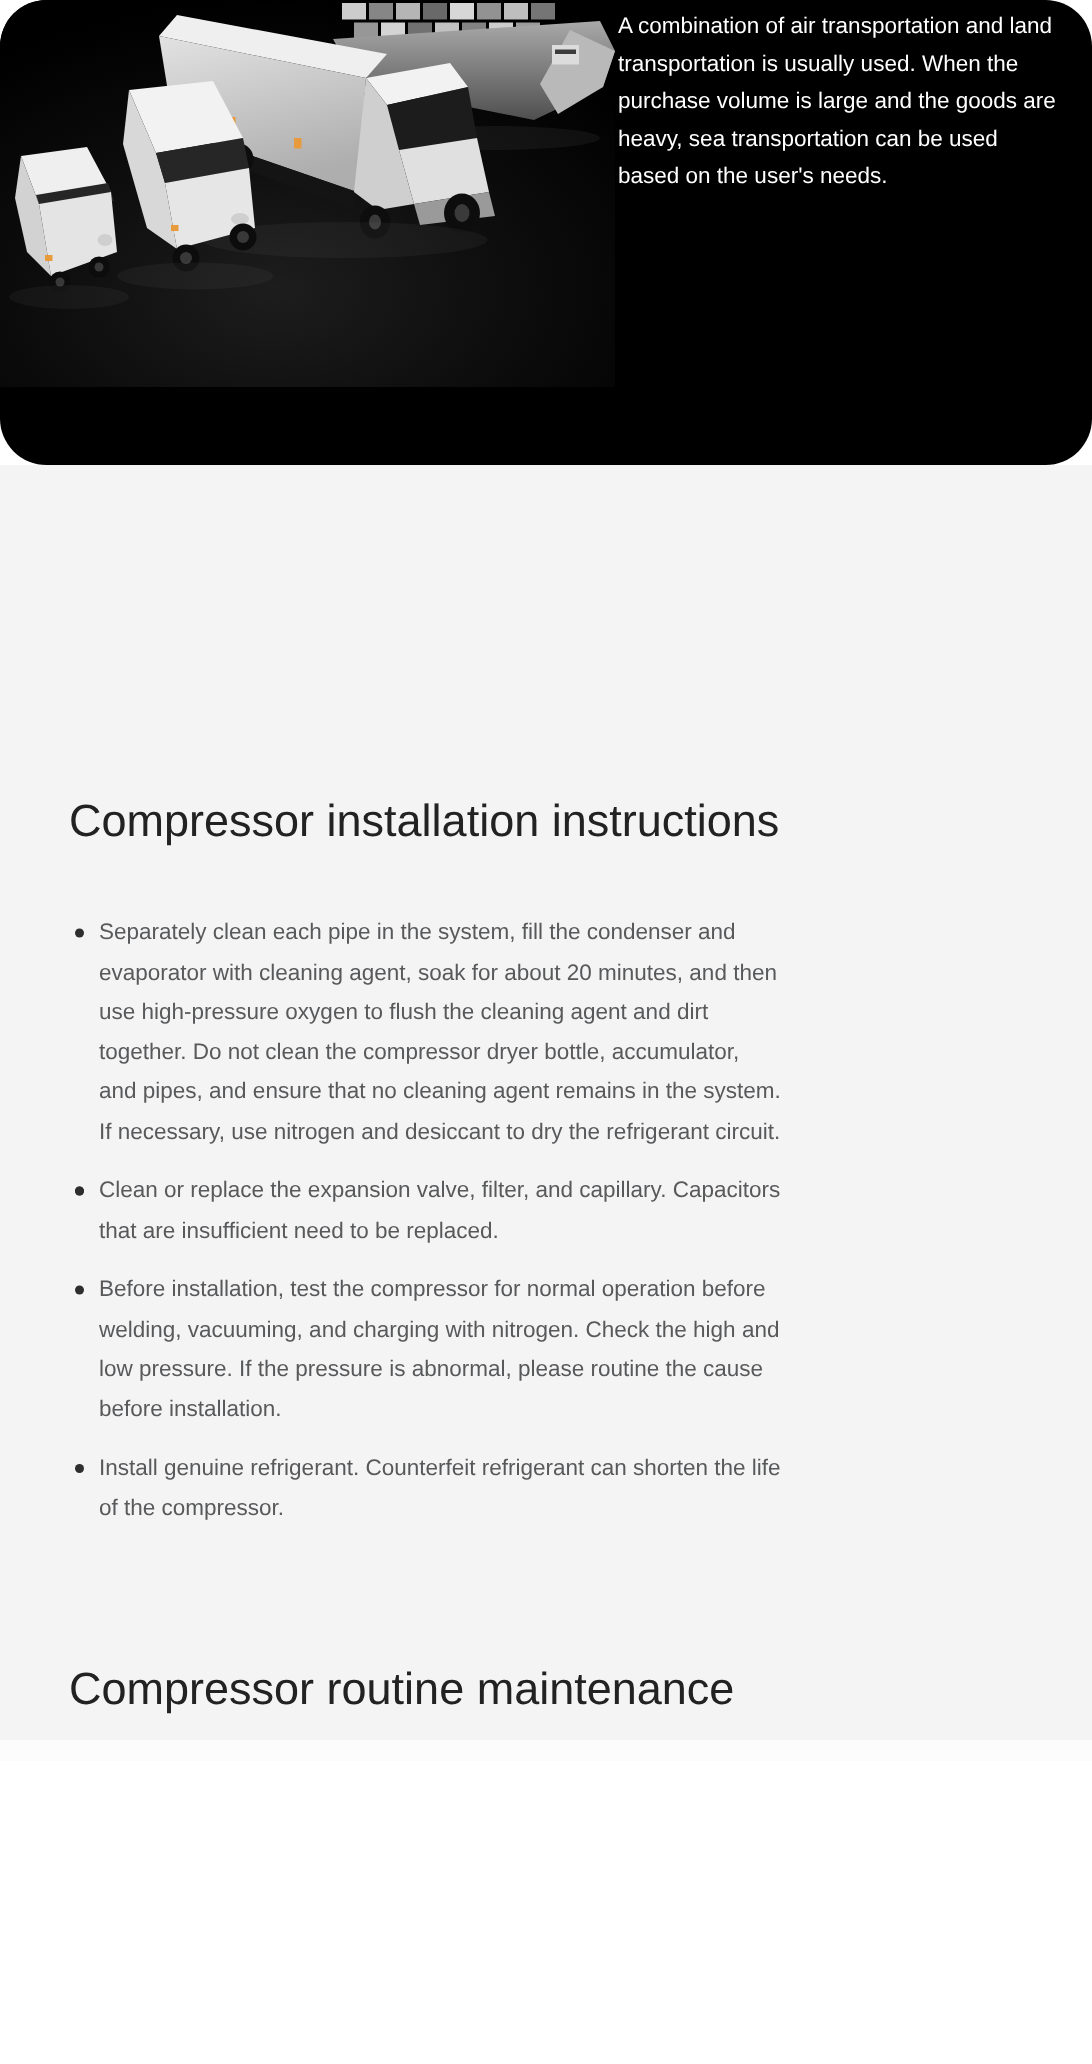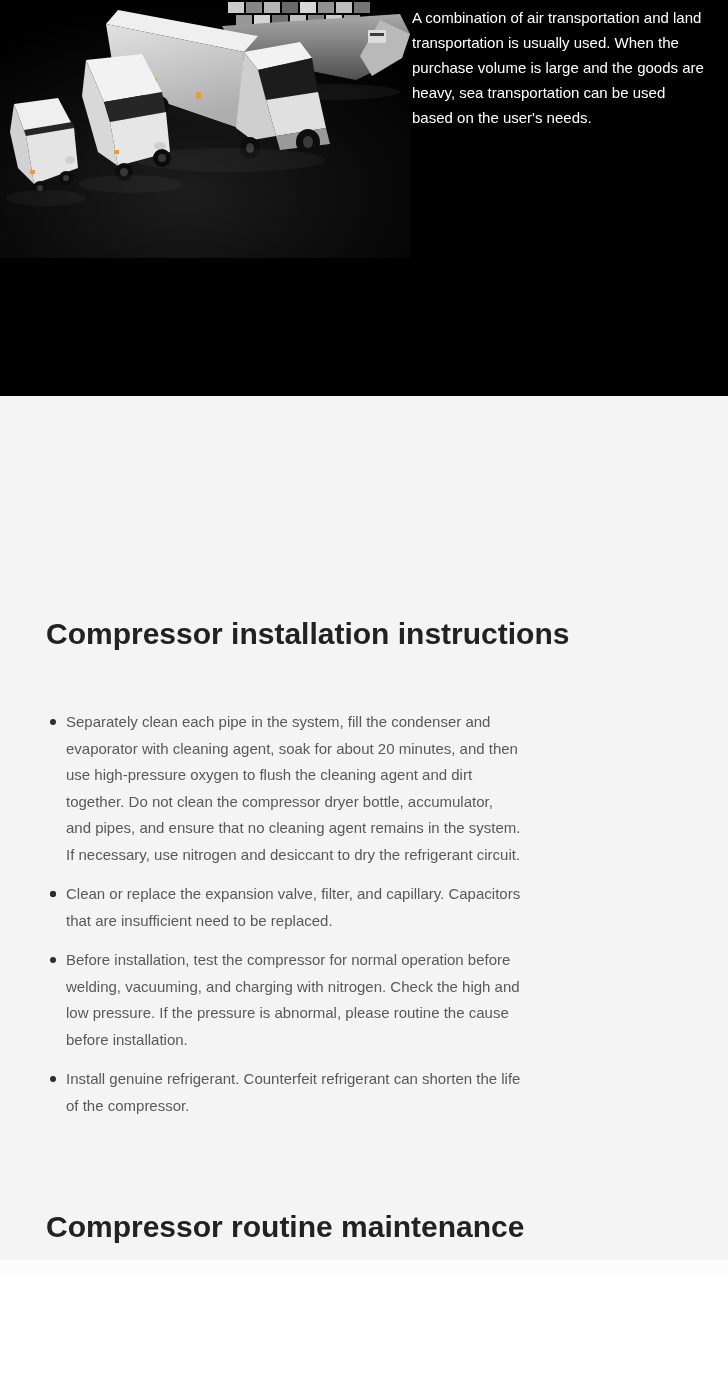--- a/index.html
+++ b/index.html
@@ -7,23 +7,24 @@
   body {
     width:728px;
     font-family:"Liberation Sans", sans-serif;
     -webkit-font-smoothing:antialiased;
   }
   .page { width:728px; }
 
   
   .hero {
     position:relative;
-    width:728px; height:396px;
+    width:728px; height:310px;
     background:#000;
     overflow:hidden;
+    border-radius:31px;
   }
   .hero-illustration {
     position:absolute; left:0; top:0;
     width:410px; height:258px;
     display:block;
   }
   .hero-text {
     position:absolute; left:412px; top:5px;
     width:292px;
     color:#ffffff;
@@ -31,27 +32,27 @@
   }
 
   
   .content {
     width:728px;
     background:#f4f4f4;
     padding:219px 46px 14px 46px;
   }
   .section-heading {
     font-size:30px; line-height:38px;
-    font-weight:bold;
+    font-weight:normal;
     color:#222222;
     letter-spacing:0;
   }
   .bullet-list {
     list-style:none;
-    margin-top:56px;
+    margin-top:42px;
     width:470px;
   }
   .bullet-list li {
     position:relative;
     padding-left:20px;
     width:475px;
     font-size:15px; line-height:26.5px;
     color:#58595b;
     margin-bottom:13px;
   }

